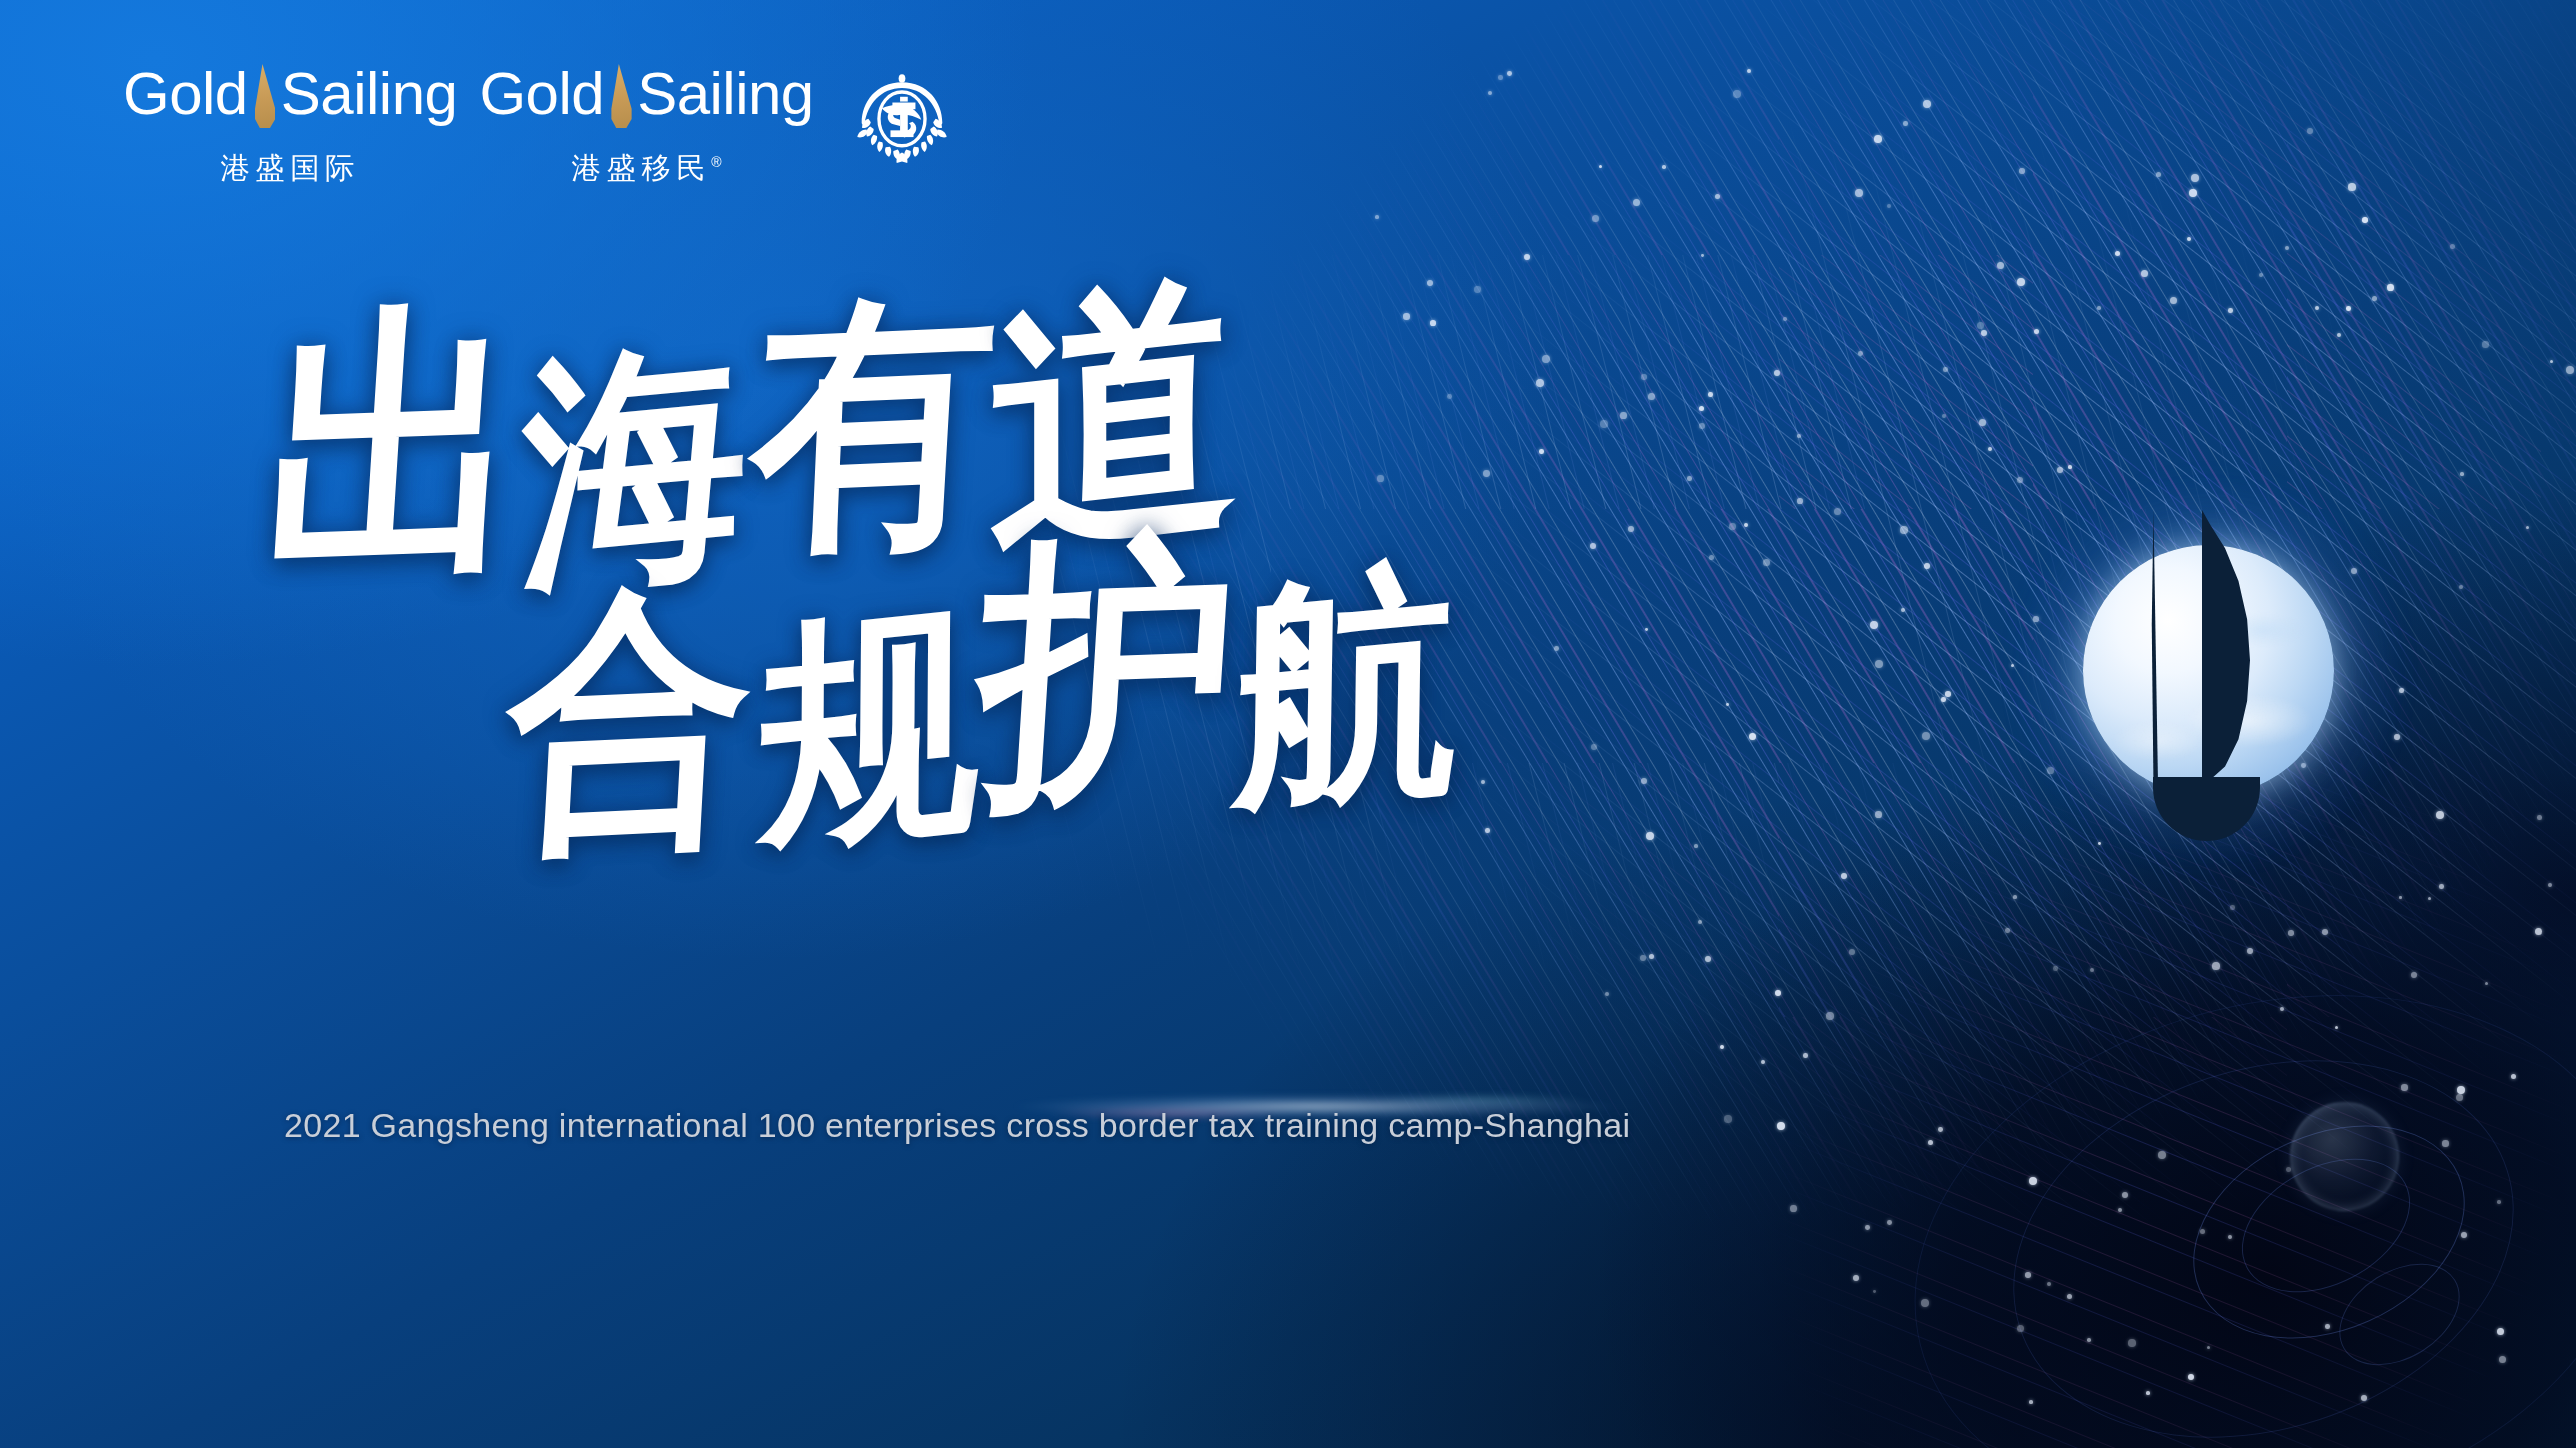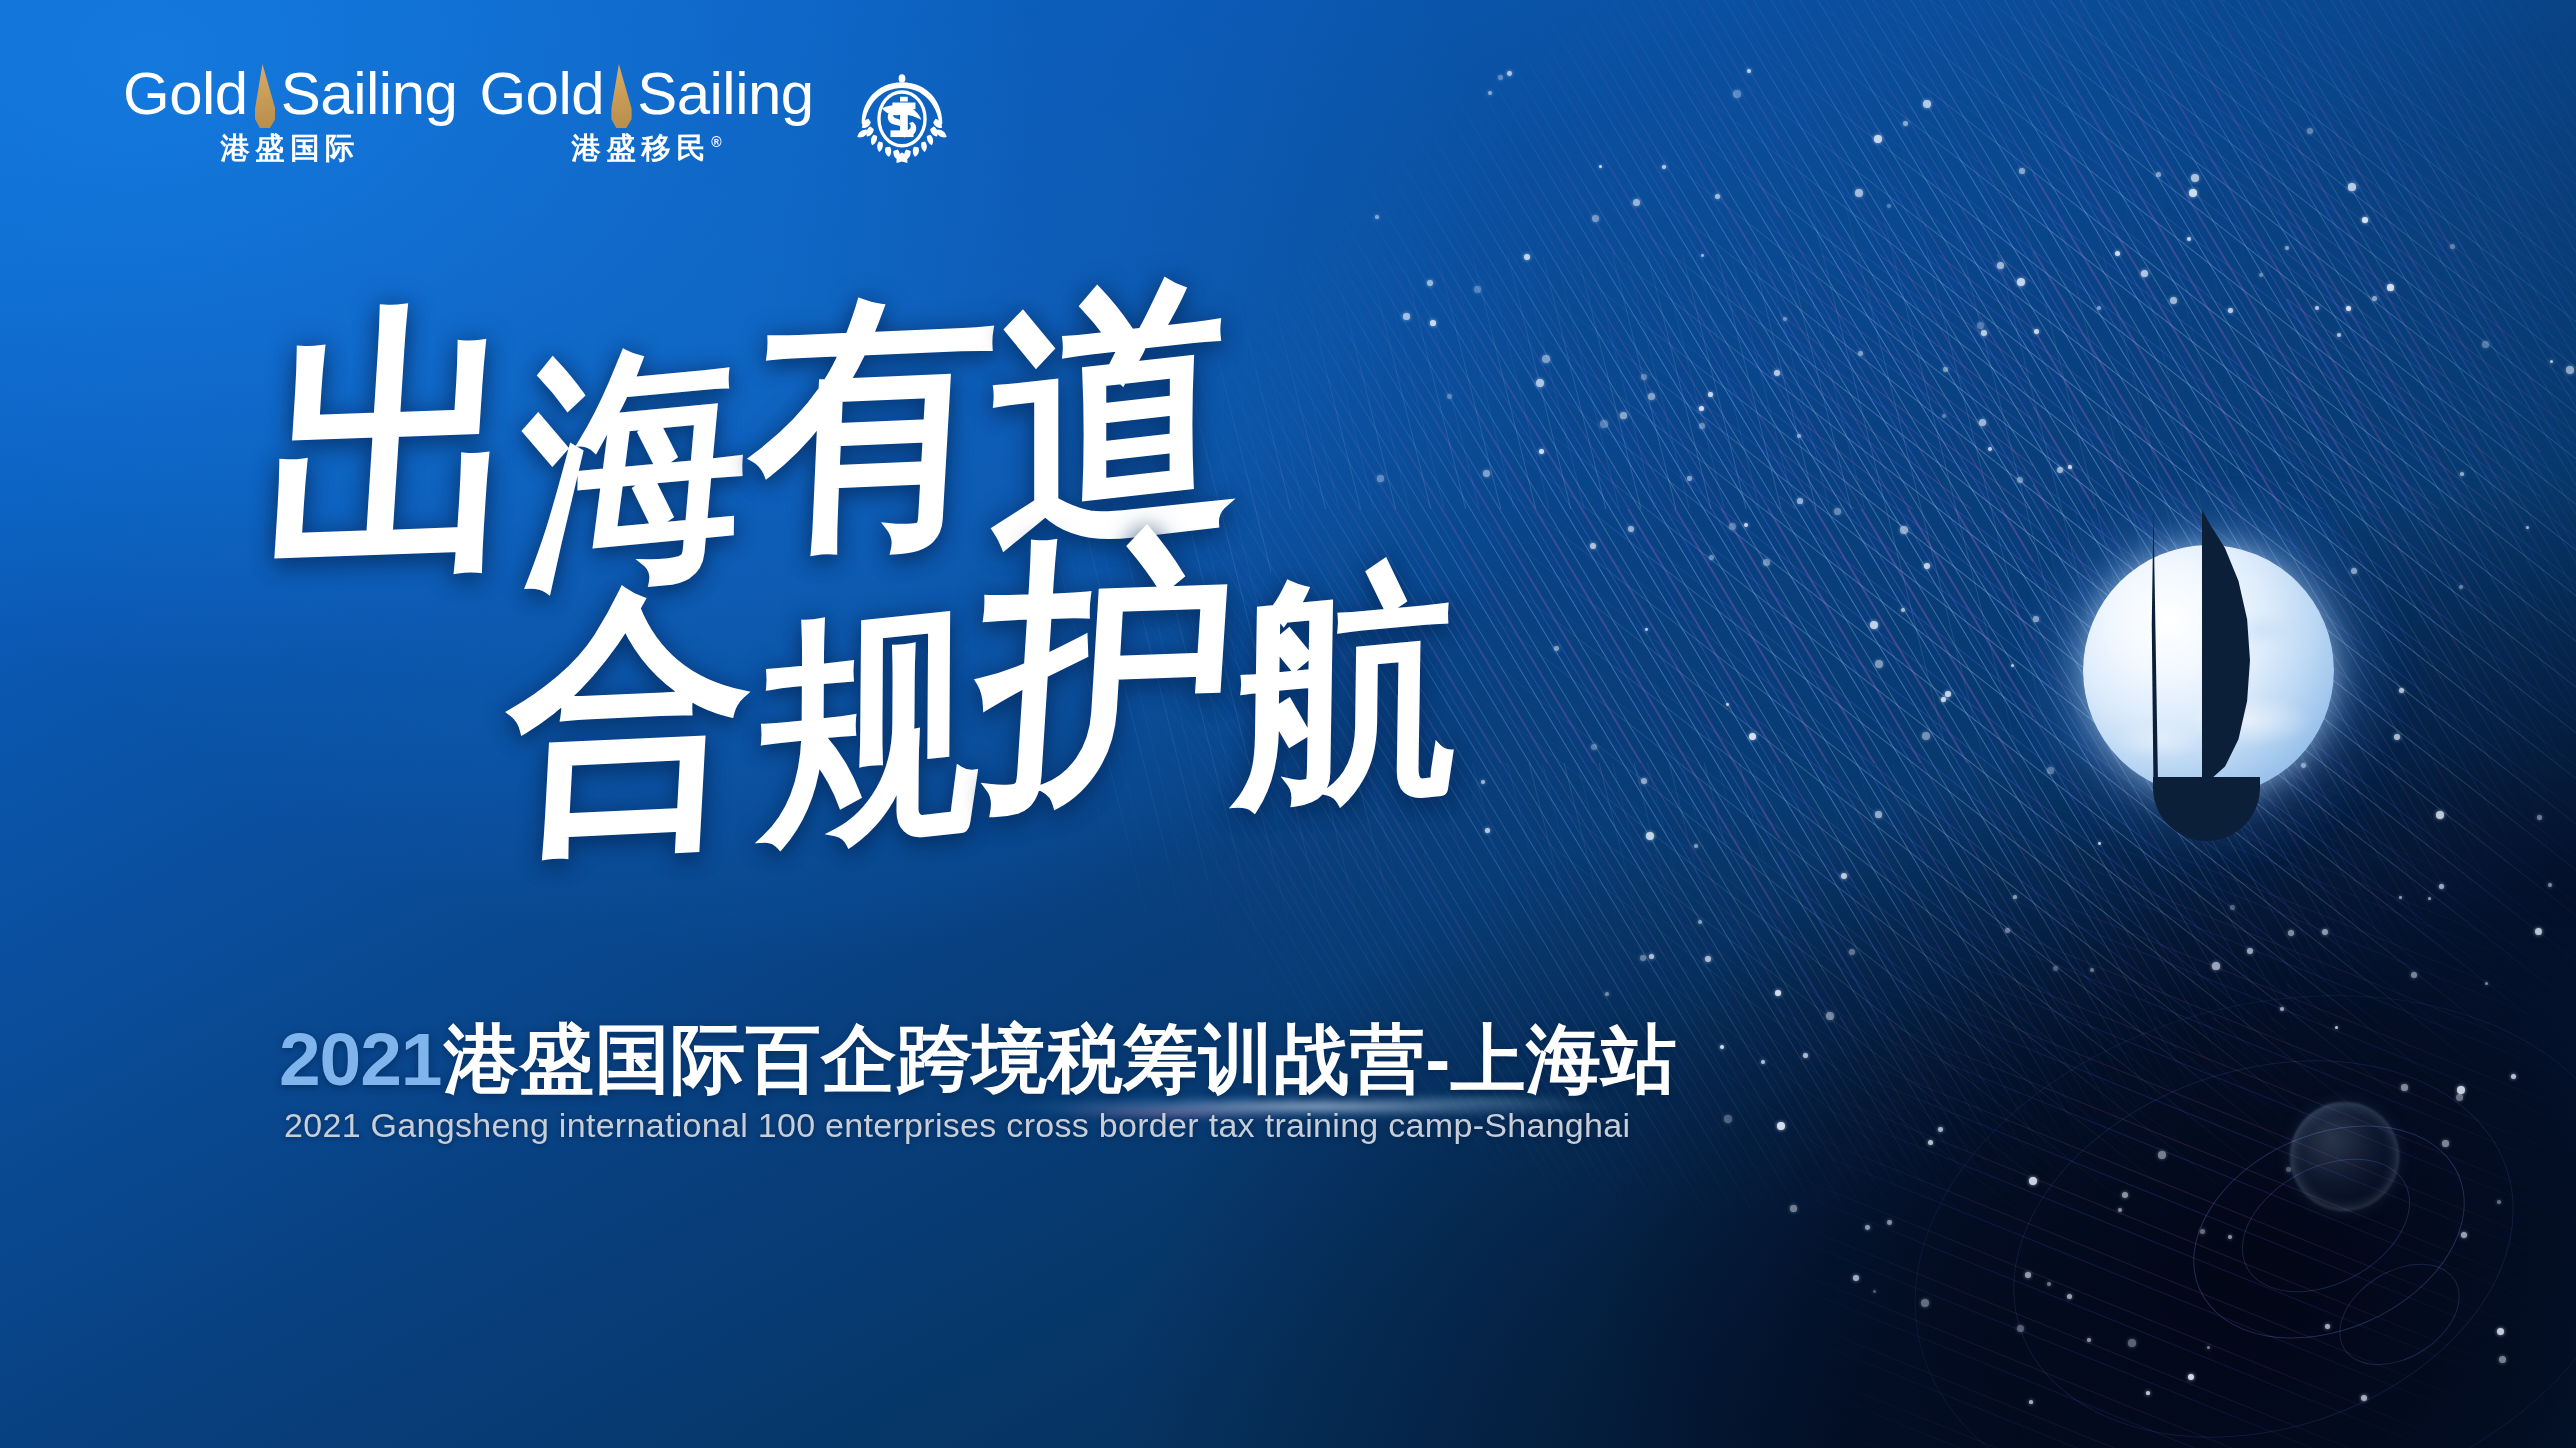--- a/index.html
+++ b/index.html
@@ -146,21 +146,21 @@
   
   .logos{ position:absolute; left:123px; top:64px; display:flex; align-items:flex-start; gap:0; }
   .logo-gs{ position:relative; }
   .gs-row{ display:flex; align-items:baseline; }
   .gs-word{ font-size:60px; font-weight:400; color:#ffffff; letter-spacing:-0.5px; line-height:1; }
   .gs-sail{
     position:relative; width:22px; height:64px; margin:0 5.5px; align-self:flex-end;
     background:linear-gradient(170deg,#d9ae68 0%,#c79a56 55%,#b78e4c 100%);
     clip-path:polygon(42% 0%, 100% 70%, 100% 86%, 76% 100%, 30% 100%, 8% 86%, 8% 70%);
   }
-  .gs-cn{ margin-top:1px; font-size:29.4px; color:#ffffff; letter-spacing:5.5px; text-align:center; font-weight:700; }
+  .gs-cn{ margin-top:21px; font-size:29.4px; color:#ffffff; letter-spacing:5.5px; text-align:center; font-weight:400; }
   .gs-cn .reg{ font-size:14px; vertical-align:super; letter-spacing:0; }
   .logo-gap{ width:22px; }
 
   .logo-js{ display:flex; align-items:center; gap:15.3px; margin-left:40px; padding-top:3.3px; }
   .js-emblem{ width:96px; height:96px; }
   .js-text{ display:flex; flex-direction:column; }
   .js-cn{ font-size:39px; color:#fff; letter-spacing:3.8px; line-height:1; font-weight:400; }
   .js-en{ margin-top:7px; font-size:16.4px; color:#fff; letter-spacing:1.4px; font-weight:400; }
 
   
@@ -489,20 +489,17 @@
     </div>
   </div>
 
   <div class="headline">
     <div class="hl-row hl-1" id="hl1"><span>出</span><span>海</span><span>有</span><span>道</span></div>
     <div class="hl-row hl-2" id="hl2"><span>合</span><span>规</span><span>护</span><span>航</span></div>
   </div>
 
   <div class="sub-glow"></div>
 
-  <div class="sub-cn">
-    <span class="yr">2021</span><span>港盛国际百企跨境税筹训战营-上海站</span>
-  </div>
 
   <div class="sub-en">2021 Gangsheng international 100 enterprises cross border tax training camp-Shanghai</div>
 
 </div>
 
 
 </body></html>

